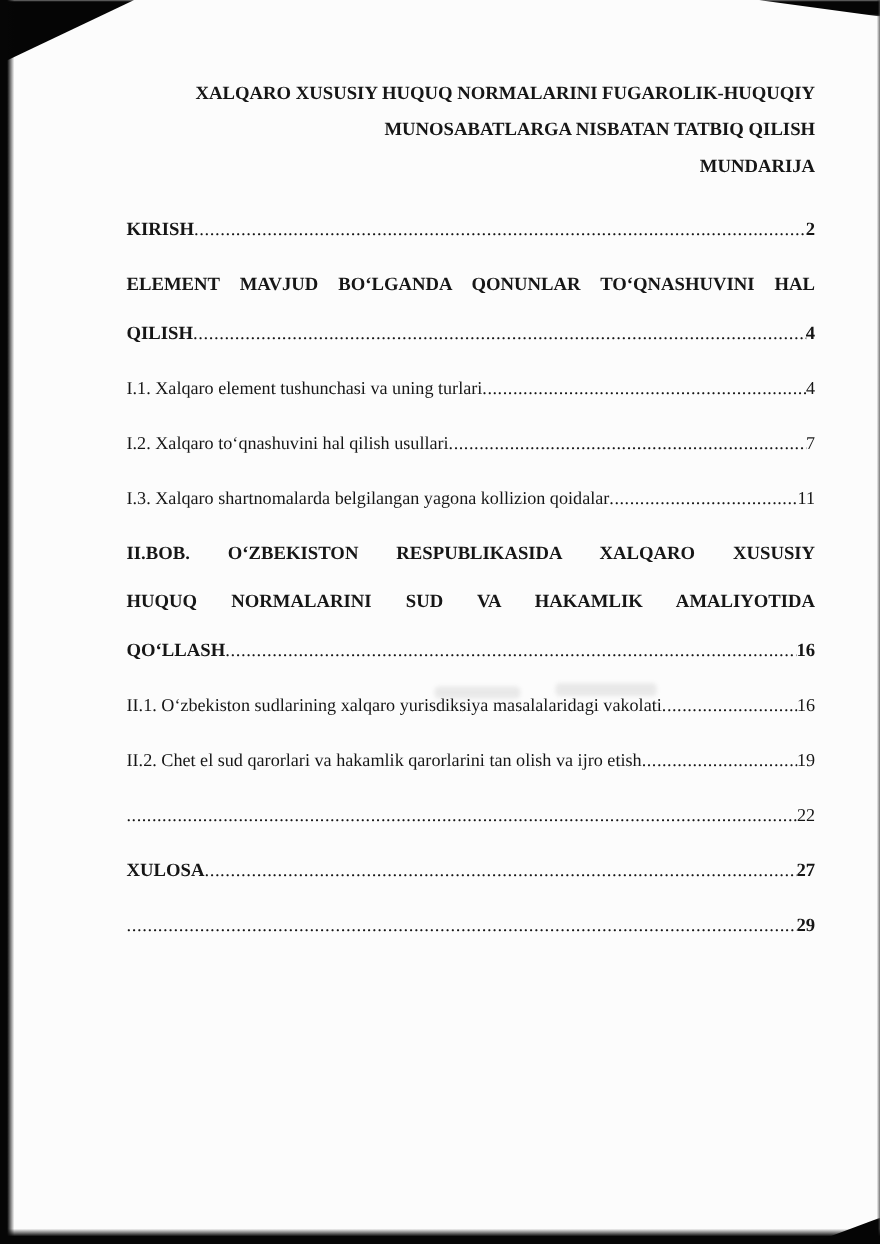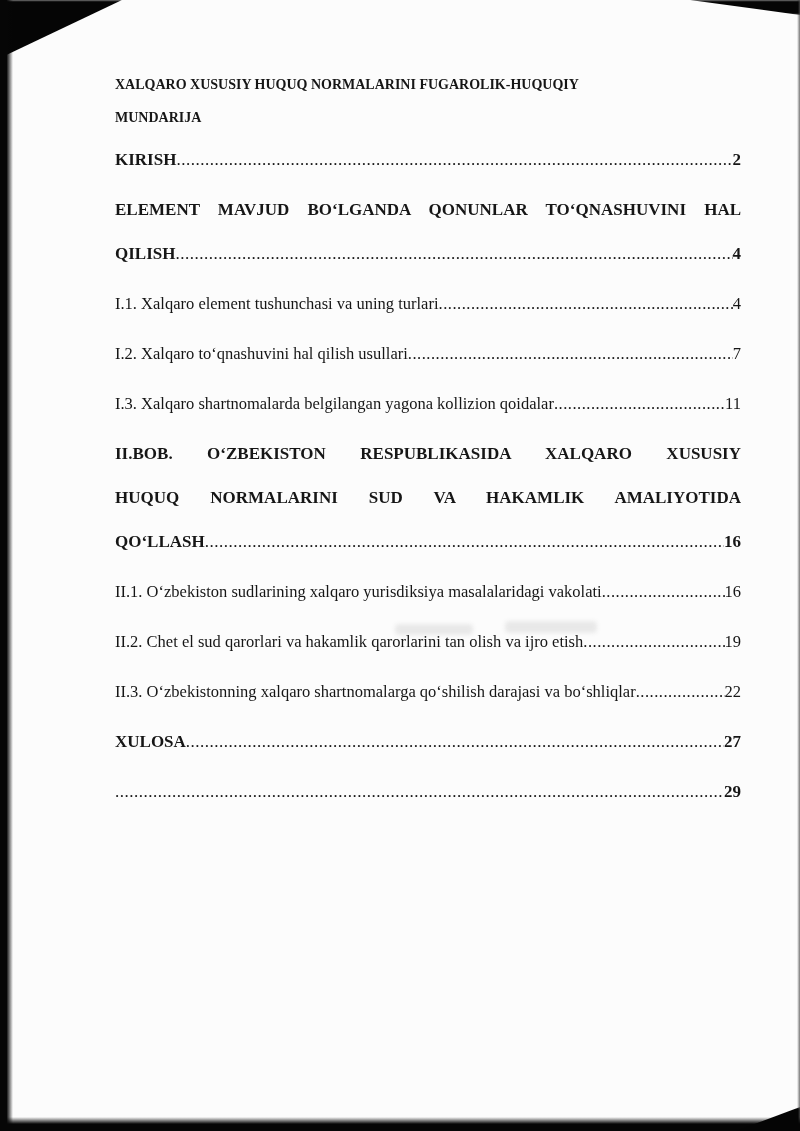--- a/index.html
+++ b/index.html
@@ -8,25 +8,25 @@
     position: relative;
     width: 800px;
     height: 1131px;
     background: #fcfcfc;
     overflow: hidden;
     font-family: "Liberation Serif", serif;
     color: #161616;
   }
   .content { position: absolute; left: 115px; top: 68px; width: 626px; }
   .title {
-    text-align: left;
+    text-align: right;
     font-weight: bold;
-    font-size: 14px;
+    font-size: 17px;
     line-height: 33px;
-    margin-bottom: 4px;
+    margin-bottom: 20px;
   }
   .toc-entry { font-size: 16.5px; line-height: 44px; margin-bottom: 6px; }
   .toc-entry.bold { font-weight: bold; font-size: 17px; }
   .just-line { text-align: justify; text-align-last: justify; }
   .leader-line { display: flex; align-items: flex-end; }
   .tail { flex: 0 0 auto; white-space: nowrap; }
   .dots { flex: 1 1 auto; overflow: hidden; white-space: nowrap; letter-spacing: 0.5px; font-weight: normal; min-width: 6px; }
   .page-num { flex: 0 0 auto; }
 
   
@@ -50,20 +50,21 @@
   <div class="edge edge-top-left"></div>
   <div class="edge edge-top-right"></div>
   <div class="edge edge-left"></div>
   <div class="edge edge-bottom"></div>
   <div class="edge edge-right"></div>
   <div class="edge edge-bottom-right"></div>
 
   <div class="content">
     <div class="title">
       <div>XALQARO XUSUSIY HUQUQ NORMALARINI FUGAROLIK-HUQUQIY</div>
+      <div>MUNOSABATLARGA NISBATAN TATBIQ QILISH</div>
       <div>MUNDARIJA</div>
     </div>
     <div class="toc">
   <div class="toc-entry bold">
     <div class="wrap-lines"></div>
     <div class="leader-line">
       <span class="tail">KIRISH</span>
       <span class="dots">....................................................................................................................................................................................................................................................................</span>
       <span class="page-num">2</span>
     </div>
@@ -133,21 +134,20 @@
     <div class="leader-line">
       <span class="tail">II.2. Chet el sud qarorlari va hakamlik qarorlarini tan olish va ijro etish</span>
       <span class="dots">....................................................................................................................................................................................................................................................................</span>
       <span class="page-num">19</span>
     </div>
   </div>
 
   <div class="toc-entry">
     <div class="wrap-lines"></div>
     <div class="leader-line">
-      <span class="tail">II.3. O‘zbekistonning xalqaro shartnomalarga qo‘shilish darajasi va bo‘shliqlar</span>
       <span class="dots">....................................................................................................................................................................................................................................................................</span>
       <span class="page-num">22</span>
     </div>
   </div>
 
   <div class="toc-entry bold">
     <div class="wrap-lines"></div>
     <div class="leader-line">
       <span class="tail">XULOSA</span>
       <span class="dots">....................................................................................................................................................................................................................................................................</span>

